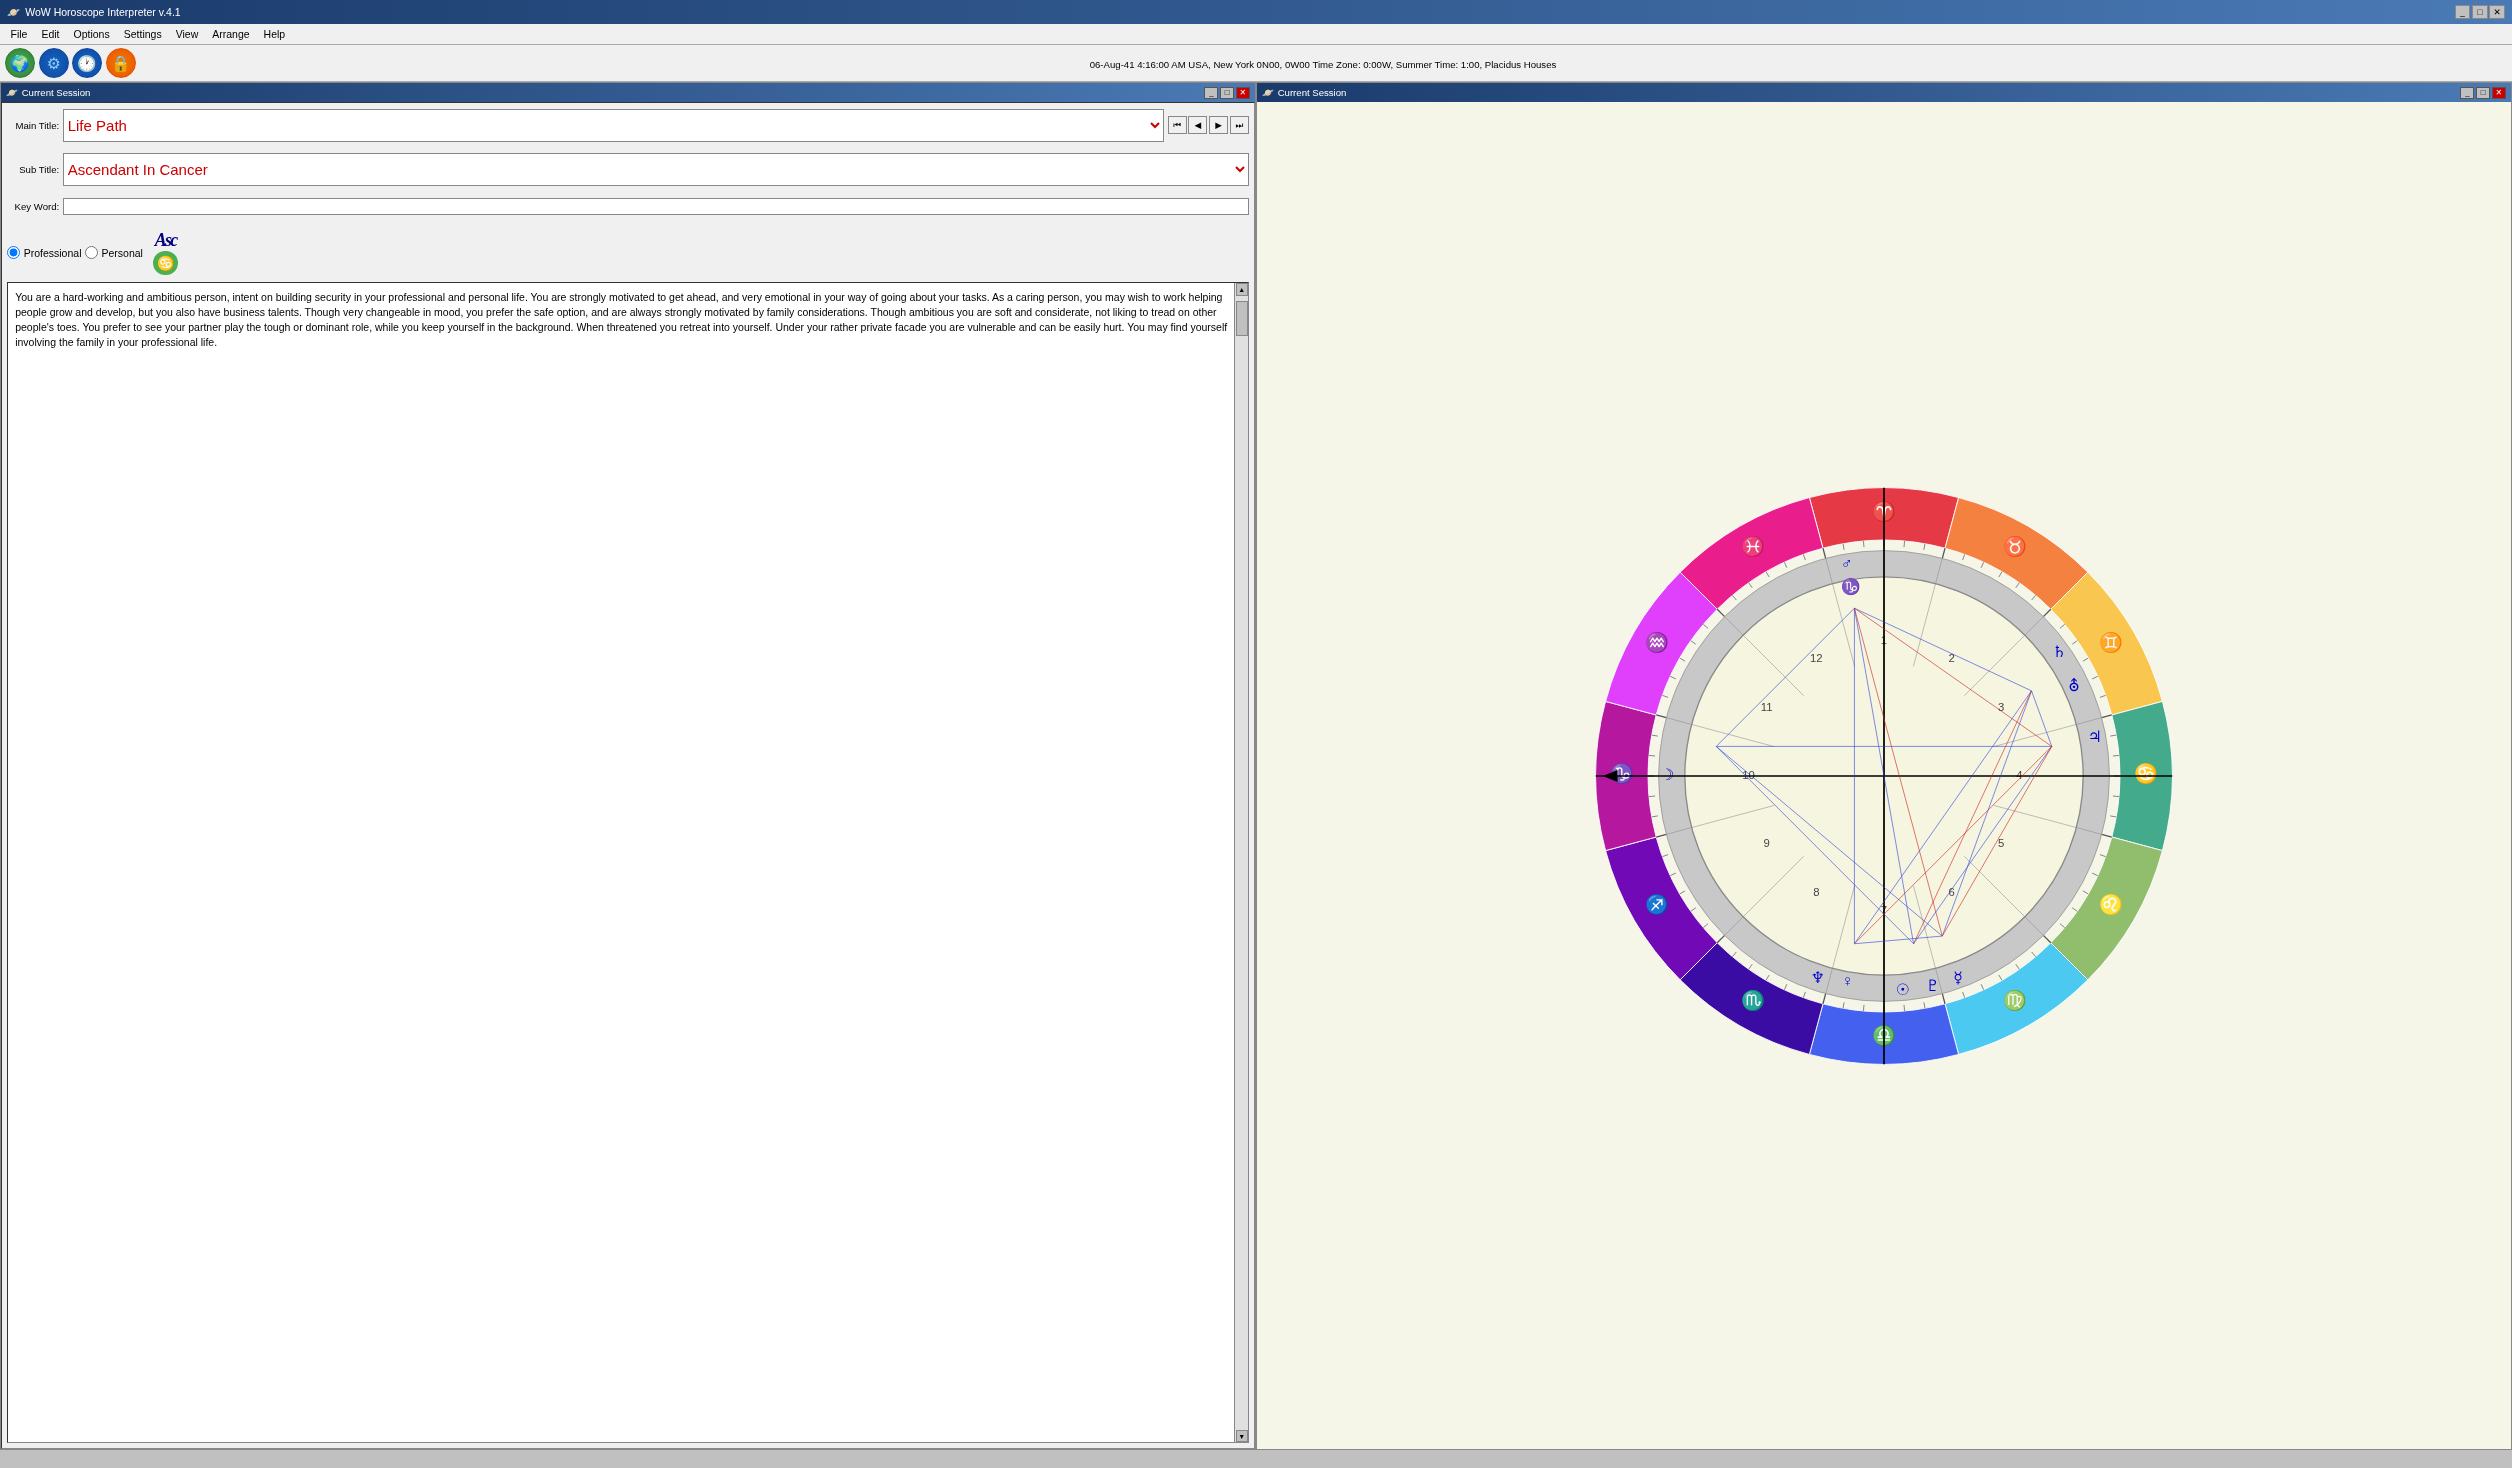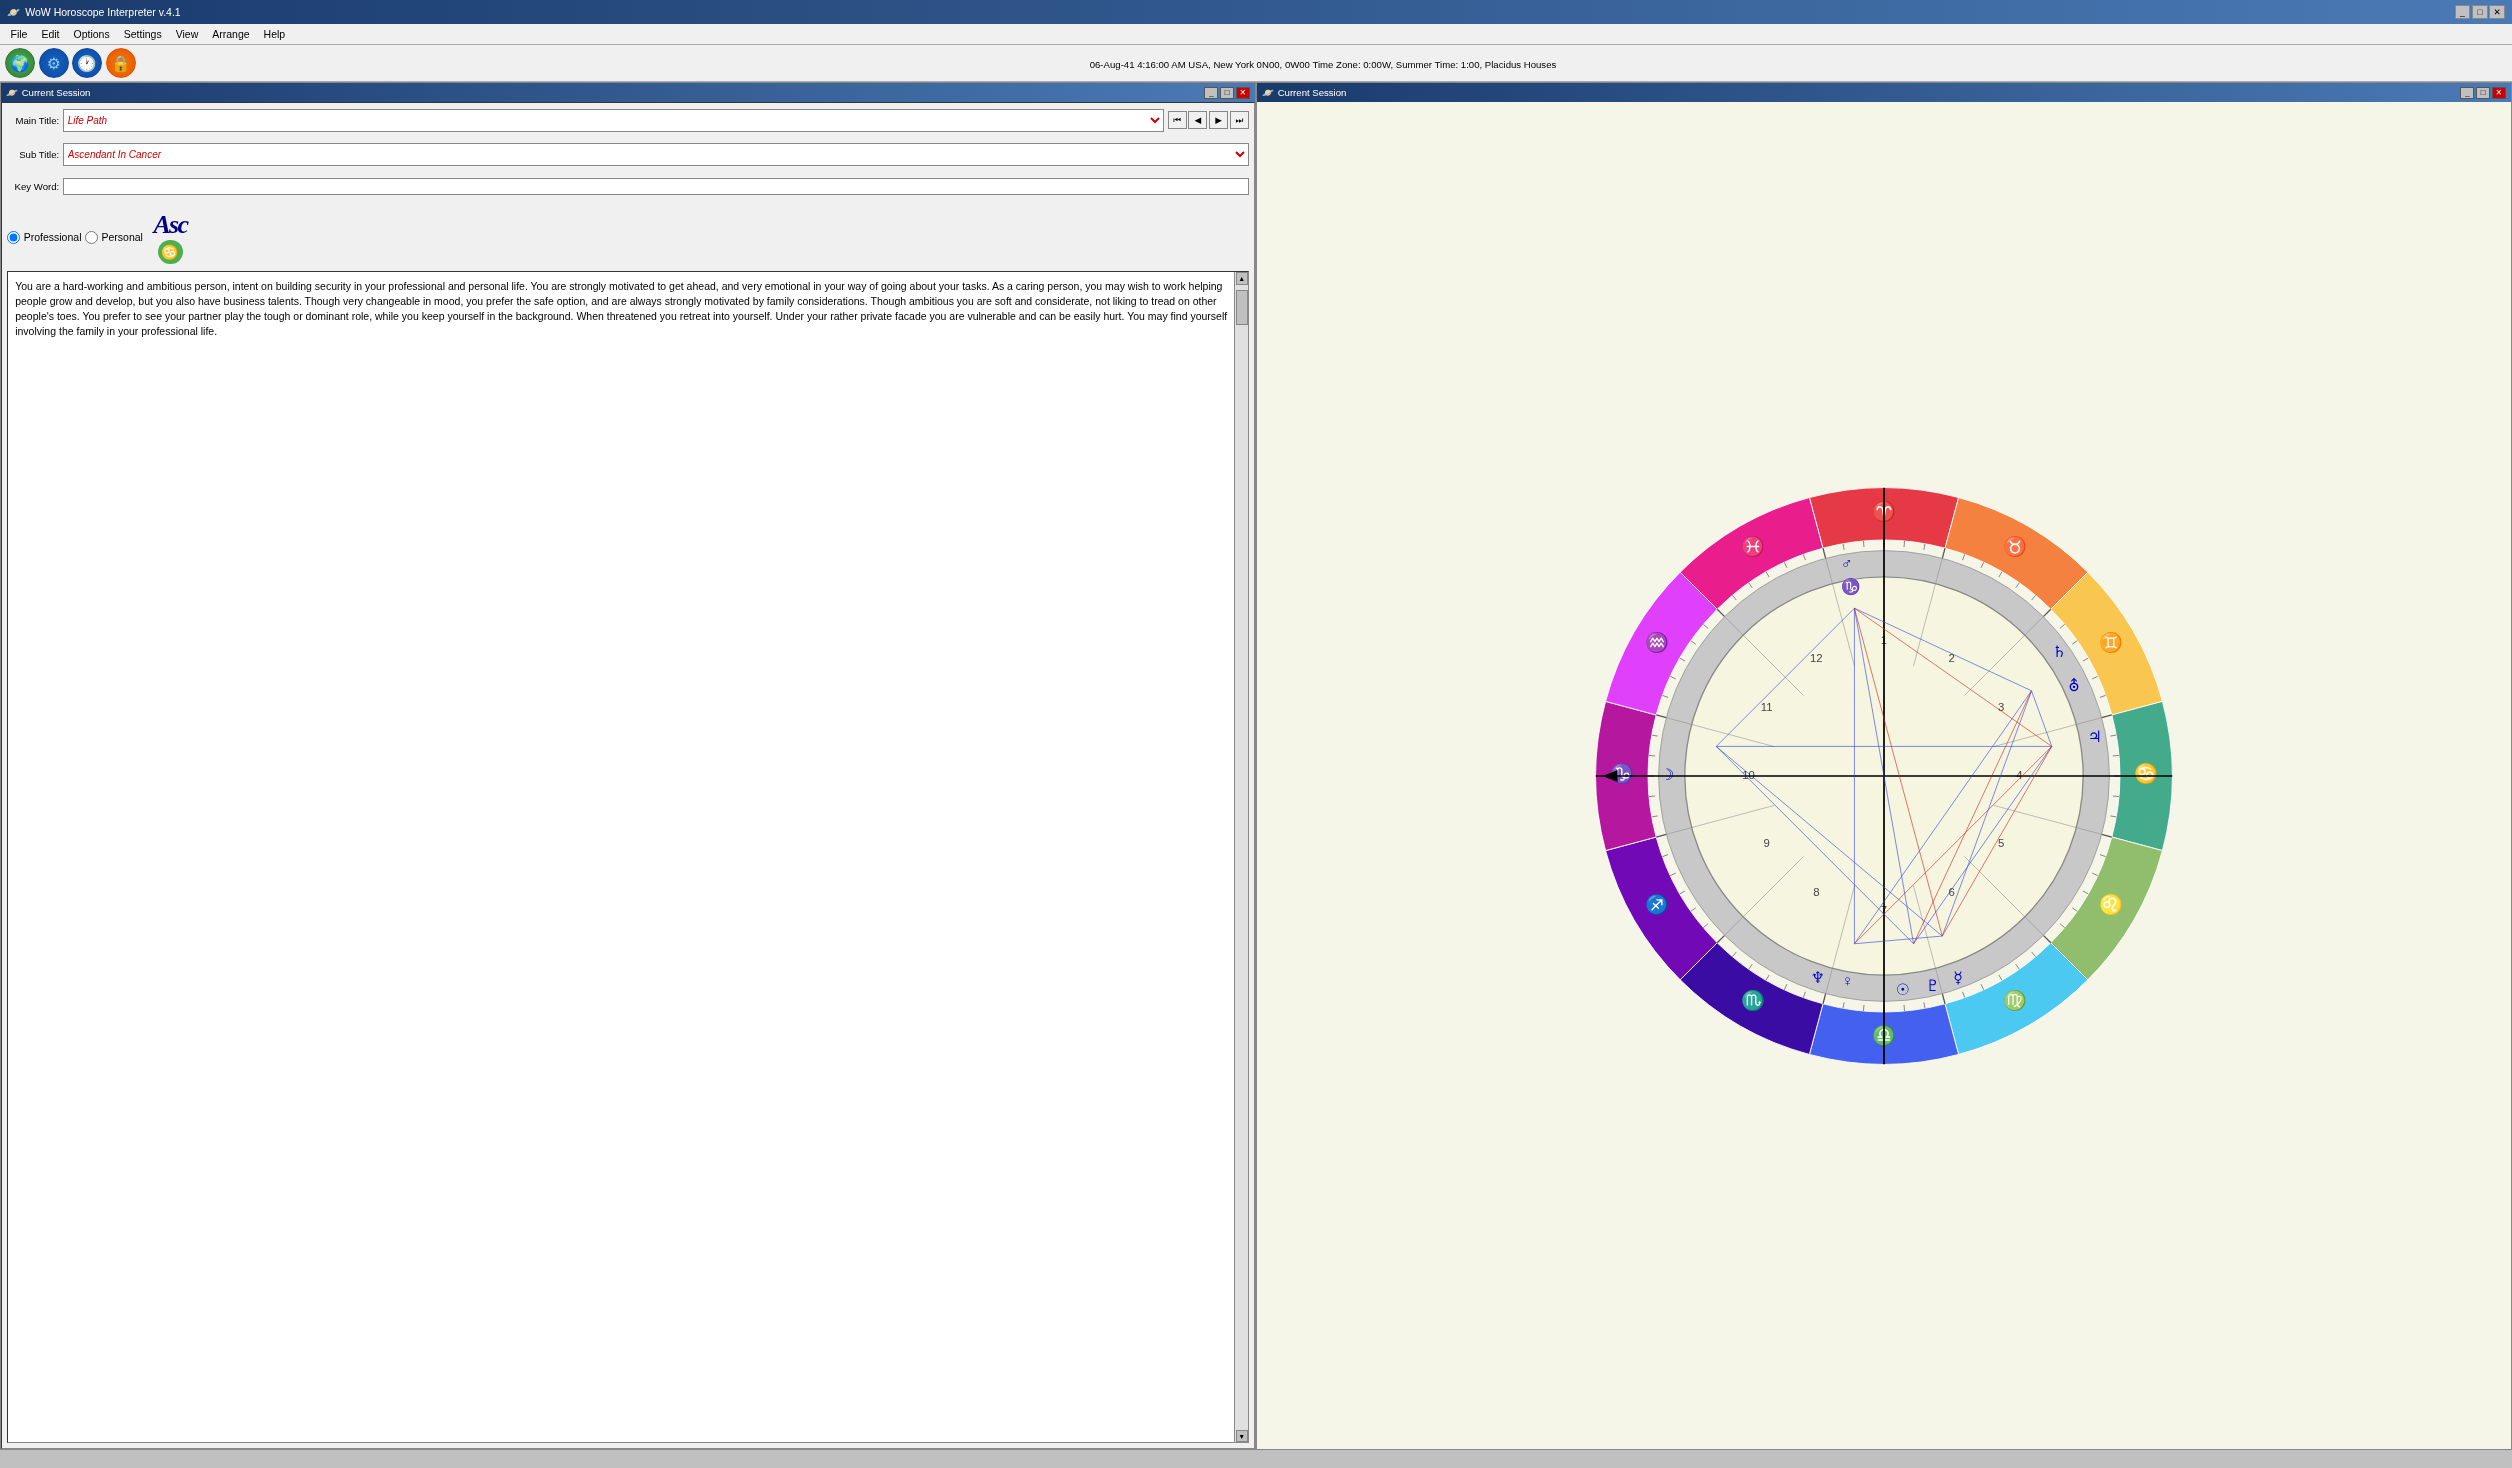--- a/index.html
+++ b/index.html
@@ -252,26 +252,25 @@
       border: 0.9px solid #888;
       position: absolute;
       left: 0.9px;
       display: flex; align-items: center; justify-content: center;
       font-size: 7px;
       cursor: pointer;
     }
 
     select.field-select {
       flex: 1;
-      height: 23px;
+      height: 33px;
       border: 0.9px solid #888;
       background: white;
-      font-size: 10px;
+      font-size: 15px;
       color: #cc0000;
-      font-style: italic;
     }
   </style>
 </head>
 <body>
 
 <div class="title-bar">
   <div class="title-bar-left">
     <span>🪐</span>
     <span>WoW Horoscope Interpreter v.4.1</span>
   </div>
@@ -350,21 +349,21 @@
           <label class="radio-label">
             <input type="radio" name="mode" checked="" style="">
             <span>Professional</span>
           </label>
           <label class="radio-label">
             <input type="radio" name="mode" style="">
             <span>Personal</span>
           </label>
         </div>
         <div style="display:flex; flex-direction:column; align-items:center;">
-          <span style="font-size:26px; font-weight:bold; color:#000080; font-family:serif; font-style:italic; letter-spacing:-1.7px;">Asc</span>
+          <span style="font-size:18px; font-weight:bold; color:#000080; font-family:serif; font-style:italic; letter-spacing:-1.7px;">Asc</span>
           <div style="width:24.4px; height:24.4px; border-radius:50%; background:#4CAF50; display:flex; align-items:center; justify-content:center; color:white; font-size:14px;">♋</div>
         </div>
       </div>
 
       <div class="text-area-container">
         <textarea class="text-area" readonly="" style="">You are a hard-working and ambitious person, intent on building security in your professional and personal life. You are strongly motivated to get ahead, and very emotional in your way of going about your tasks. As a caring person, you may wish to work helping people grow and develop, but you also have business talents. Though very changeable in mood, you prefer the safe option, and are always strongly motivated by family considerations. Though ambitious you are soft and considerate, not liking to tread on other people's toes. You prefer to see your partner play the tough or dominant role, while you keep yourself in the background. When threatened you retreat into yourself. Under your rather private facade you are vulnerable and can be easily hurt. You may find yourself involving the family in your professional life.</textarea>
         <div class="scrollbar">
           <div class="scroll-btn" style="top:0;">▲</div>
           <div class="scroll-thumb"></div>
           <div class="scroll-btn" style="bottom:0;">▼</div>

